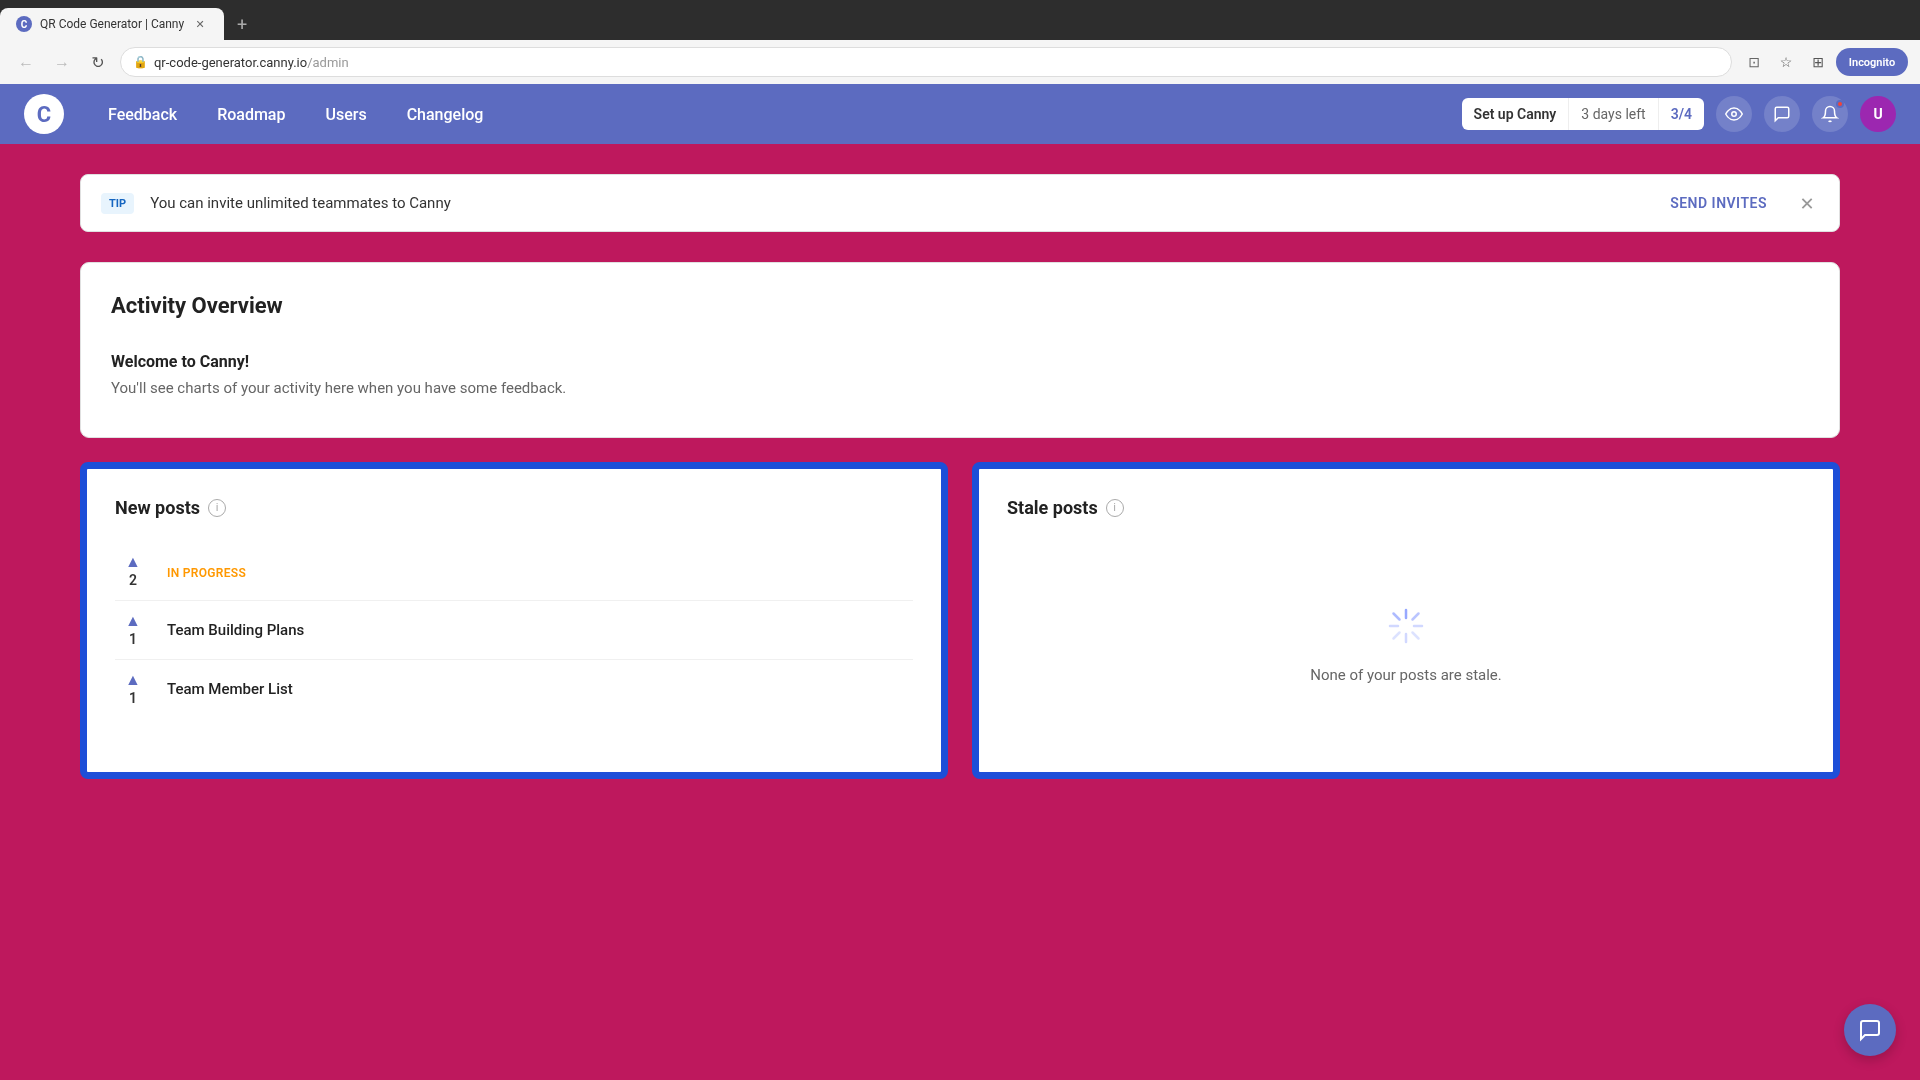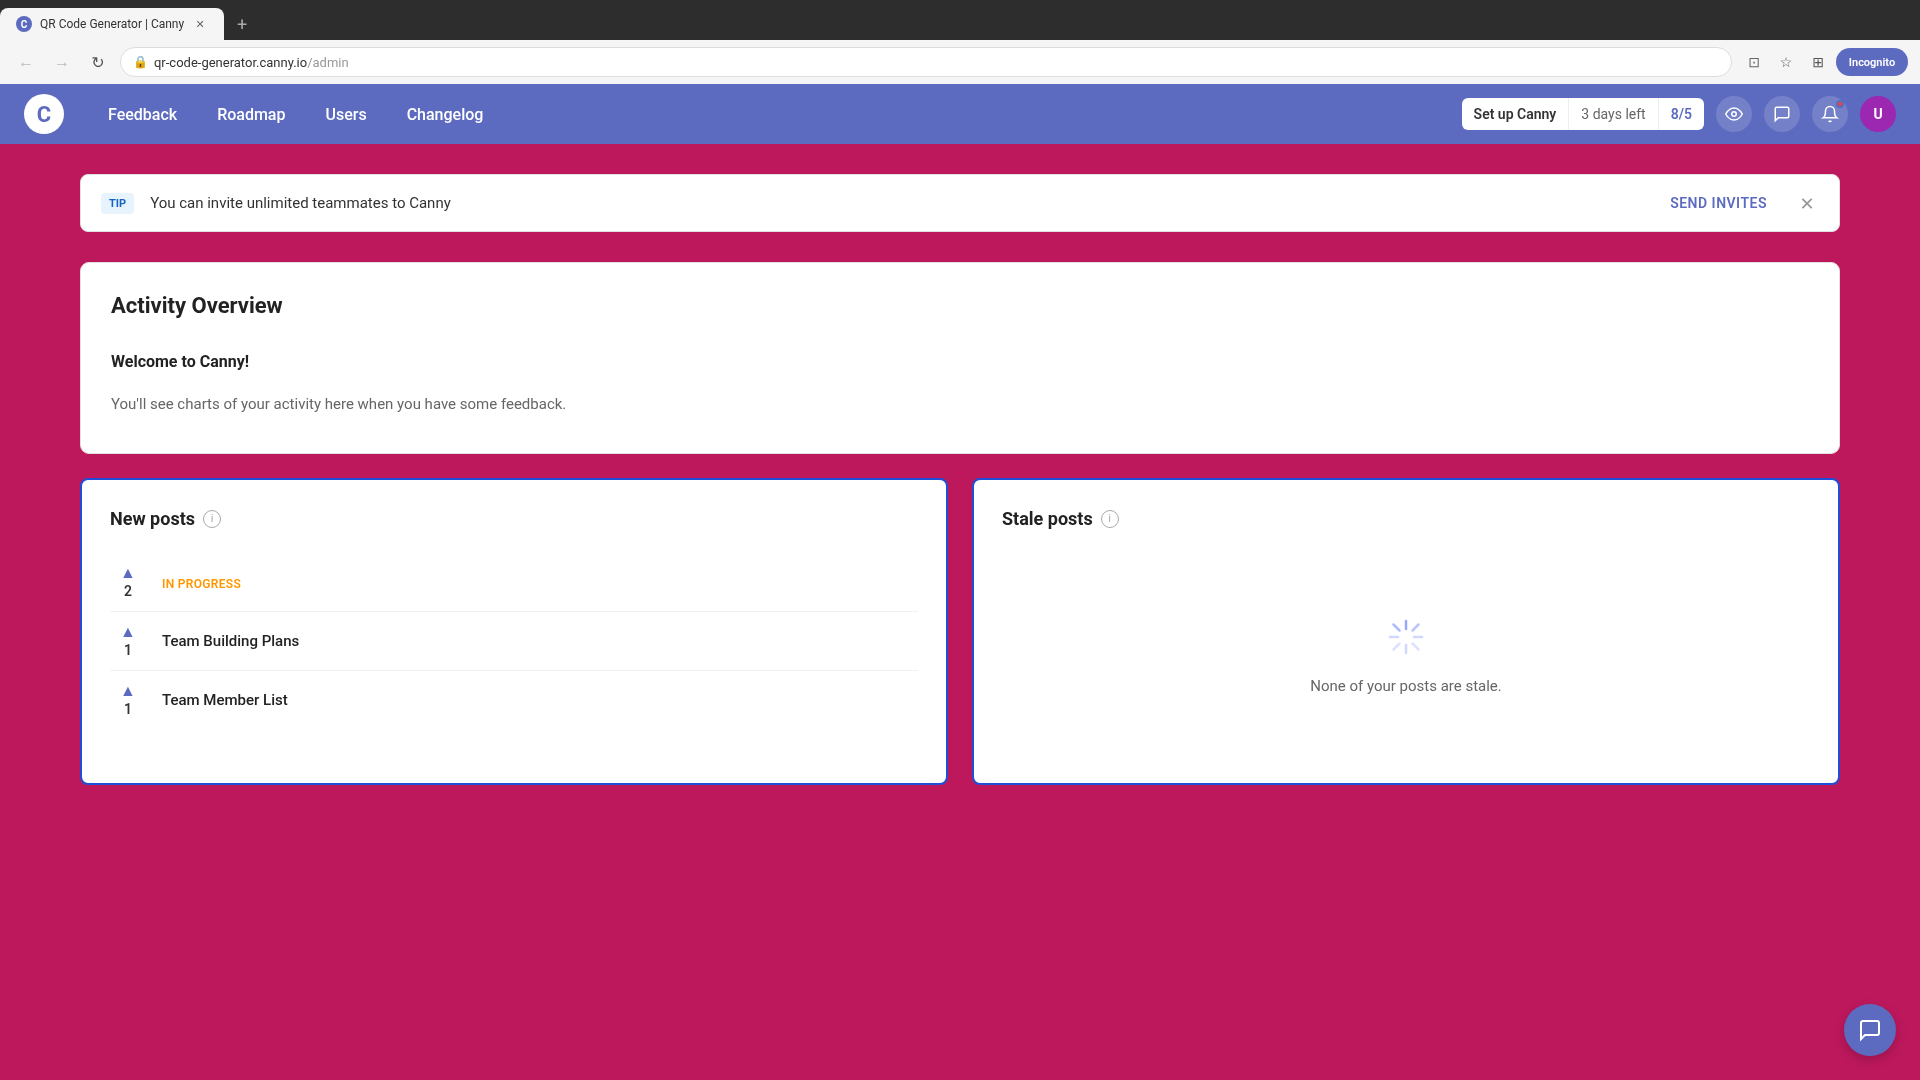--- a/index.html
+++ b/index.html
@@ -47,28 +47,28 @@
     
     .tip-banner { background: white; border: 1px solid #e0e0e0; border-radius: 8px; padding: 16px 20px; display: flex; align-items: center; gap: 16px; margin-bottom: 30px; }
     .tip-badge { background: #e8f4fd; color: #1565c0; font-size: 11px; font-weight: bold; padding: 4px 8px; border-radius: 4px; flex-shrink: 0; }
     .tip-text { font-size: 15px; color: #333; flex: 1; }
     .send-invites-link { color: #5c6bc0; font-size: 14px; font-weight: 600; text-decoration: none; cursor: pointer; letter-spacing: 0.5px; }
     .tip-close { width: 24px; height: 24px; display: flex; align-items: center; justify-content: center; cursor: pointer; color: #999; font-size: 18px; margin-left: 12px; }
 
     
     .card { background: white; border: 1px solid #e0e0e0; border-radius: 9px; padding: 30px; margin-bottom: 24px; }
     .card-title { font-size: 22px; font-weight: 700; color: #222; margin-bottom: 24px; }
-    .welcome-title { font-size: 16px; font-weight: 700; color: #222; margin-bottom: 24px; }
+    .welcome-title { font-size: 16px; font-weight: 700; color: #222; margin-bottom: 8px; }
     .welcome-text { font-size: 15px; color: #666; }
 
     
     .two-col { display: grid; grid-template-columns: 1fr 1fr; gap: 24px; }
 
     
-    .posts-card { background: white; border: 2px solid #1d4ed8; border-radius: 8px; padding: 28px; }
+    .posts-card { background: white; border: 7px solid #1d4ed8; border-radius: 8px; padding: 28px; }
     .posts-header { display: flex; align-items: center; gap: 8px; margin-bottom: 24px; }
     .posts-title { font-size: 18px; font-weight: 700; color: #222; }
     .info-icon { width: 18px; height: 18px; border-radius: 50%; border: 1.5px solid #aaa; display: flex; align-items: center; justify-content: center; color: #aaa; font-size: 11px; cursor: pointer; flex-shrink: 0; }
 
     
     .post-item { display: flex; align-items: center; gap: 16px; padding: 12px 0; border-bottom: 1px solid #f0f0f0; }
     .post-item:last-child { border-bottom: none; }
     .vote-box { display: flex; flex-direction: column; align-items: center; gap: 2px; min-width: 36px; }
     .vote-arrow { color: #5c6bc0; font-size: 16px; line-height: 1; }
     .vote-count { font-size: 14px; font-weight: 600; color: #333; }
@@ -125,21 +125,21 @@
       <div class="nav-links">
         <span class="nav-link">Feedback</span>
         <span class="nav-link">Roadmap</span>
         <span class="nav-link">Users</span>
         <span class="nav-link">Changelog</span>
       </div>
       <div class="nav-right">
         <div class="setup-banner">
           <span class="setup-text">Set up Canny</span>
           <span class="setup-days">3 days left</span>
-          <span class="setup-progress">8/5</span>
+          <span class="setup-progress">3/4</span>
         </div>
         <div class="icon-btn">
           <svg width="18" height="18" viewBox="0 0 24 24" fill="none" stroke="white" stroke-width="2">
               <path d="M1 12s4-8 11-8 11 8 11 8-4 8-11 8-11-8-11-8z"></path>
               <circle cx="12" cy="12" r="3"></circle>
             </svg>
         </div>
         <div class="icon-btn">
           <svg width="18" height="18" viewBox="0 0 24 24" fill="none" stroke="white" stroke-width="2">
               <path d="M21 15a2 2 0 0 1-2 2H7l-4 4V5a2 2 0 0 1 2-2h14a2 2 0 0 1 2 2z"></path>

